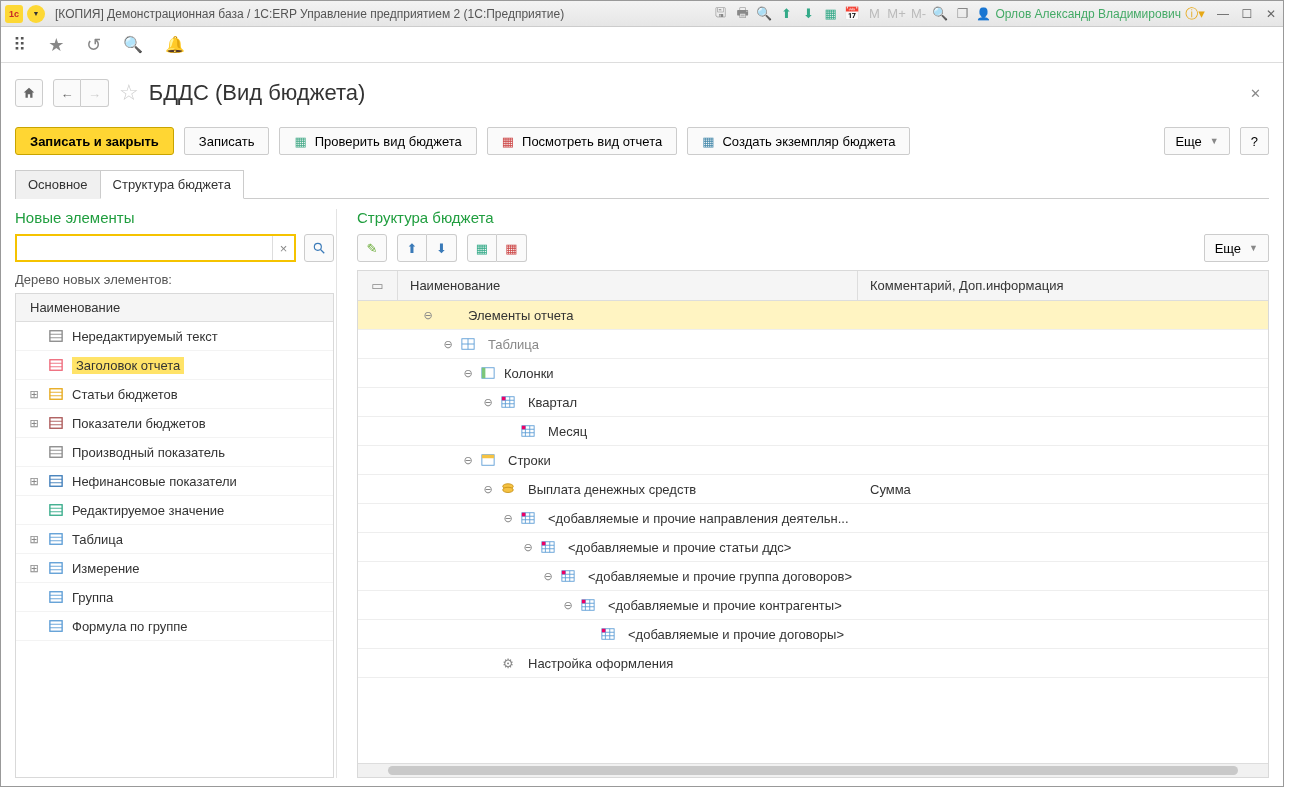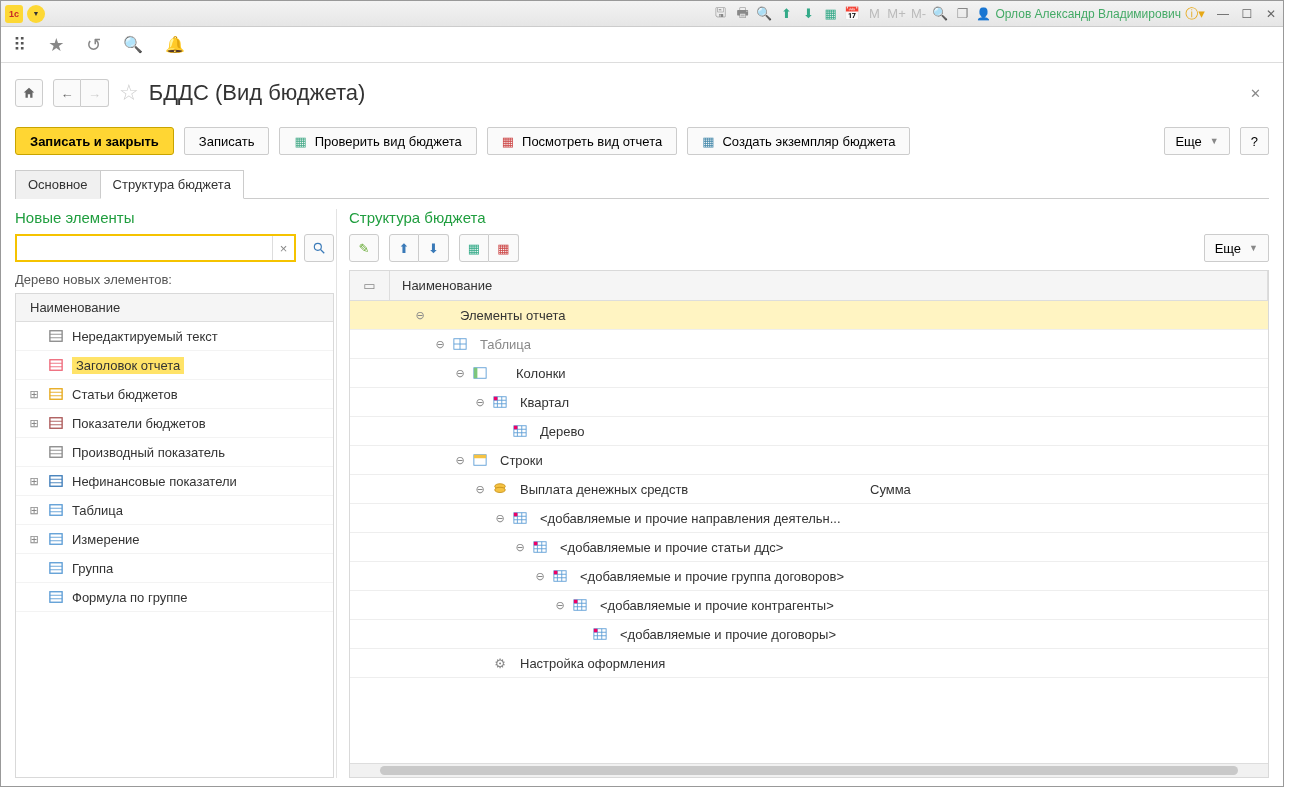--- a/index.html
+++ b/index.html
@@ -26,21 +26,21 @@
 .hdr-close { margin-left:auto; color:#888; cursor:pointer; padding:4px 8px;}
 .cmdbar { display:flex; align-items:center; gap:10px; margin-top:14px; }
 .ybtn { height:28px; padding:0 14px; background:#ffd633; border:1px solid #c8a400; border-radius:3px; font-weight:bold; font-size:13px; cursor:pointer; }
 .gbtn { height:28px; padding:0 14px; background:#fafafa; border:1px solid #ccc; border-radius:2px; font-size:13px; cursor:pointer; display:flex; align-items:center; gap:8px; }
 .gbtn.small { padding:0 10px; }
 .cmdbar-spacer { flex:1; }
 .tabs { display:flex; margin-top:14px; border-bottom:1px solid #ccc; }
 .tab { padding:6px 12px; border:1px solid #ccc; border-bottom:none; background:#f0f0f0; font-size:13px; cursor:pointer; position:relative; top:1px; }
 .tab.active { background:#fff; border-bottom:1px solid #fff; }
 .tab:first-child { border-right:none; }
-.cols { flex:1; display:flex; gap:12px; overflow:hidden; margin-top:10px; }
+.cols { flex:1; display:flex; gap:20px; overflow:hidden; margin-top:10px; }
 .col-left { width:322px; display:flex; flex-direction:column; border-right:1px solid #e3e3e3; padding-right:2px;}
 .col-right { flex:1; display:flex; flex-direction:column; overflow:hidden;}
 .sec-title { color:#209e3f; font-size:15px; margin-bottom:8px; }
 .search-row { display:flex; gap:8px; margin-bottom:10px; }
 .search-box { flex:1; display:flex; border:2px solid #f5c300; background:#fff; height:28px; }
 .search-input { flex:1; border:none; outline:none; padding:0 6px; font-size:13px; background:transparent; }
 .search-x { width:22px; border-left:1px solid #ddd; display:flex; align-items:center; justify-content:center; color:#888; cursor:pointer; }
 .search-btn { width:30px; height:28px; border:1px solid #ccc; border-radius:3px; display:flex; align-items:center; justify-content:center; cursor:pointer; color:#3a7ab8; background:#fafafa; }
 .tree-label { font-size:13px; color:#555; margin-bottom:6px; }
 .tree-box { border:1px solid #d9d9d9; flex:1; overflow:auto; }
@@ -76,20 +76,21 @@
 svg { display:block; }
 </style>
 </head>
 <body>
 
 <div class="window">
 
   <div class="titlebar">
     <div class="tb-1c">1c</div>
     <div class="tb-dd">▼</div>
+    <div class="tb-title">[КОПИЯ] Демонстрационная база / 1С:ERP Управление предприятием 2  (1С:Предприятие)</div>
     <div class="tb-spacer"></div>
     <div class="tb-icons">
       <span class="tb-ico">🖫</span>
       <span class="tb-ico">🖶</span>
       <span class="tb-ico">🔍</span>
       <span class="tb-ico" style="color:#3a8">⬆</span>
       <span class="tb-ico" style="color:#3a8">⬇</span>
       <span class="tb-ico" style="color:#3a8">▦</span>
       <span class="tb-ico" style="color:#3a8">📅</span>
       <span class="tb-ico" style="color:#bbb">M</span>
@@ -243,20 +244,31 @@
                 <span class="tree-ico">
                   <svg width="14" height="14" viewBox="0 0 16 16">
                     <rect x="1" y="2" width="14" height="12" fill="none" stroke="#3a7ab8" stroke-width="1.5"></rect>
                     <line x1="1" y1="6" x2="15" y2="6" stroke="#3a7ab8"></line>
                     <line x1="1" y1="10" x2="15" y2="10" stroke="#3a7ab8"></line>
                   </svg>
                 </span>
                 <span class="tree-text">Нефинансовые показатели</span>
               </div>
               <div class="tree-row">
+                <span class="tree-tgl"></span>
+                <span class="tree-ico">
+                  <svg width="14" height="14" viewBox="0 0 16 16">
+                    <rect x="1" y="2" width="14" height="12" fill="none" stroke="#3a8" stroke-width="1.5"></rect>
+                    <line x1="1" y1="6" x2="15" y2="6" stroke="#3a8"></line>
+                    <line x1="1" y1="10" x2="15" y2="10" stroke="#3a8"></line>
+                  </svg>
+                </span>
+                <span class="tree-text">Редактируемое значение</span>
+              </div>
+              <div class="tree-row">
                 <span class="tree-tgl">⊞</span>
                 <span class="tree-ico">
                   <svg width="14" height="14" viewBox="0 0 16 16">
                     <rect x="1" y="2" width="14" height="12" fill="none" stroke="#5a9bd5" stroke-width="1.5"></rect>
                     <line x1="1" y1="6" x2="15" y2="6" stroke="#5a9bd5"></line>
                     <line x1="1" y1="10" x2="15" y2="10" stroke="#5a9bd5"></line>
                   </svg>
                 </span>
                 <span class="tree-text">Таблица</span>
               </div>
@@ -322,20 +334,21 @@
           <div class="right-spacer"></div>
           <button class="gbtn small">
               <span>Еще</span>
               <span style="font-size:9px;color:#888">▼</span>
             </button>
         </div>
         <div class="grid">
           <div class="grid-hdr">
             <div class="ghc ghc0">▭</div>
             <div class="ghc ghc1">Наименование</div>
+            <div class="ghc ghc2">Комментарий, Доп.информация</div>
           </div>
           <div class="grid-body" id="grid-body">
               <div class="grow sel">
                 <div class="gc0"></div>
                 <div class="gc1">
                   <span class="indent" style="width:18px"></span>
                   <span class="tgl">⊖</span>
                   <span class="ico"></span>
                   <span class="" style="margin-left:6px">Элементы отчета</span>
                 </div>
@@ -361,21 +374,21 @@
                 <div class="gc0"></div>
                 <div class="gc1">
                   <span class="indent" style="width:58px"></span>
                   <span class="tgl">⊖</span>
                   <span class="ico">
                     <svg width="14" height="14" viewBox="0 0 16 16">
                       <rect x="1" y="2" width="14" height="12" fill="#fff" stroke="#5a9bd5"></rect>
                       <rect x="1" y="2" width="4" height="12" fill="#7cc67c"></rect>
                     </svg>
                   </span>
-                  <span class="" style="margin-left:22px">Колонки</span>
+                  <span class="" style="margin-left:2px">Колонки</span>
                 </div>
                 <div class="gc2"></div>
               </div>
               <div class="grow">
                 <div class="gc0"></div>
                 <div class="gc1">
                   <span class="indent" style="width:78px"></span>
                   <span class="tgl">⊖</span>
                   <span class="ico">
                     <svg width="14" height="14" viewBox="0 0 16 16">
@@ -399,21 +412,21 @@
                   <span class="ico">
                     <svg width="14" height="14" viewBox="0 0 16 16">
                       <rect x="1" y="2" width="14" height="12" fill="#fff" stroke="#5a9bd5"></rect>
                       <line x1="5" y1="2" x2="5" y2="14" stroke="#5a9bd5"></line>
                       <line x1="10" y1="2" x2="10" y2="14" stroke="#5a9bd5"></line>
                       <line x1="1" y1="6" x2="15" y2="6" stroke="#5a9bd5"></line>
                       <line x1="1" y1="10" x2="15" y2="10" stroke="#5a9bd5"></line>
                       <rect x="1" y="2" width="4" height="4" fill="#e06"></rect>
                     </svg>
                   </span>
-                  <span class="" style="margin-left:6px">Дерево</span>
+                  <span class="" style="margin-left:6px">Месяц</span>
                 </div>
                 <div class="gc2"></div>
               </div>
               <div class="grow">
                 <div class="gc0"></div>
                 <div class="gc1">
                   <span class="indent" style="width:58px"></span>
                   <span class="tgl">⊖</span>
                   <span class="ico">
                     <svg width="14" height="14" viewBox="0 0 16 16">

